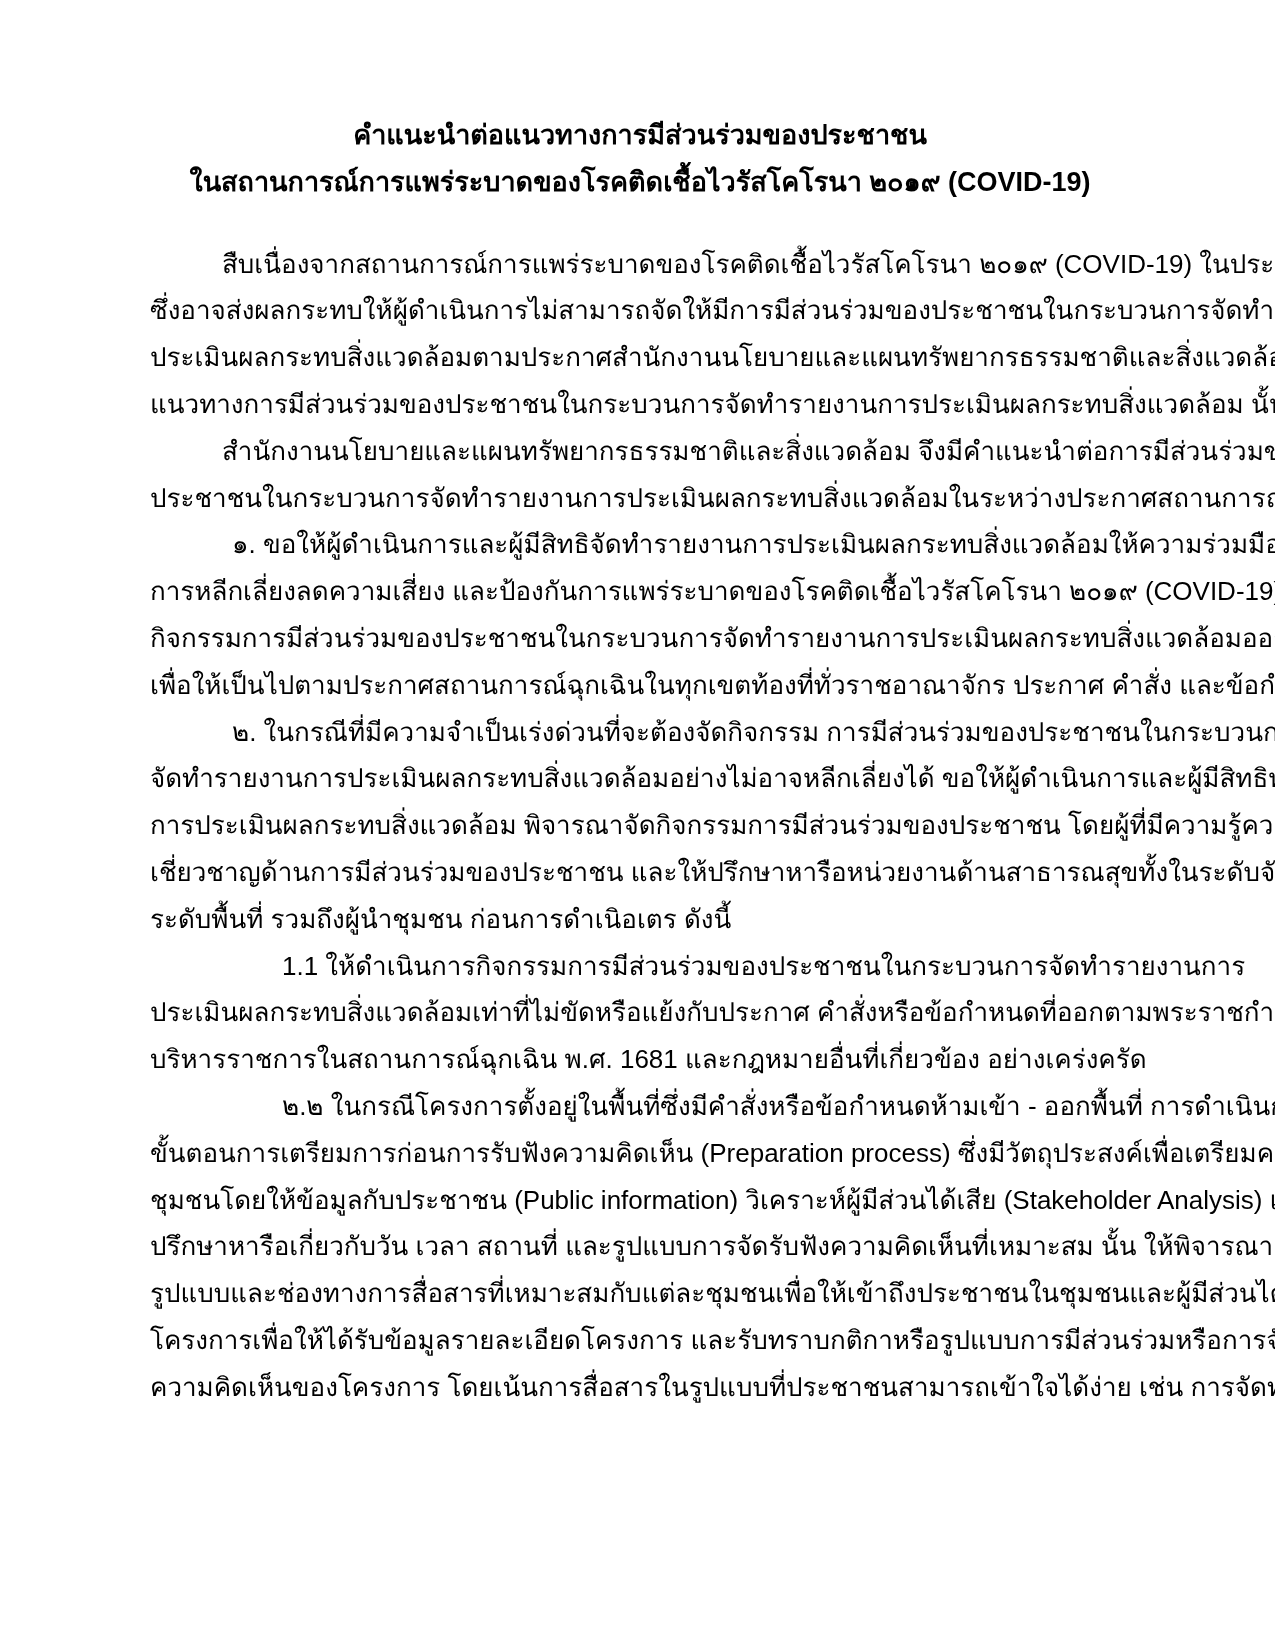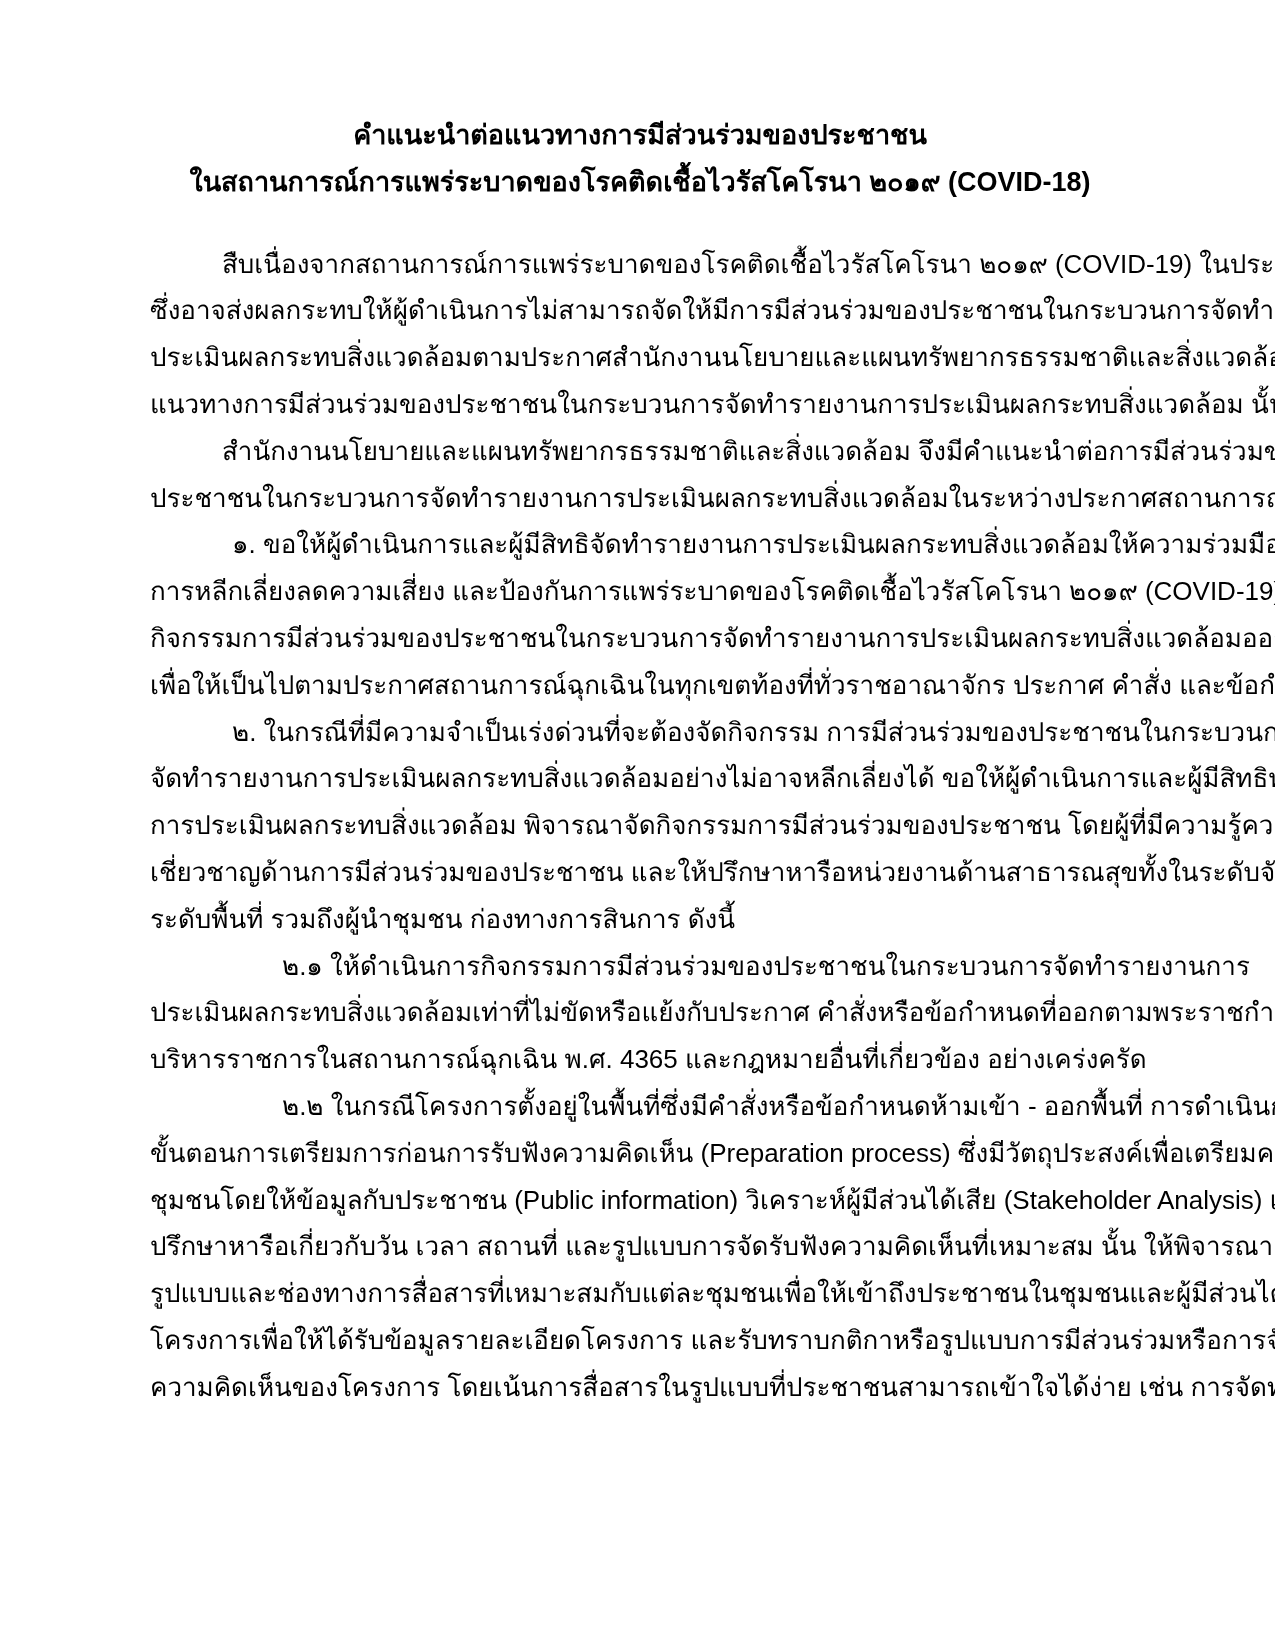--- a/index.html
+++ b/index.html
@@ -40,21 +40,21 @@
   .indent-p     { padding-left: 72px; }
   .indent-item1 { padding-left: 82px; }
   .indent-item2 { padding-left: 132px; }
 </style>
 </head>
 <body>
 
 <div class="page">
   <header class="title-block">
     <div class="title-line">คำแนะนำต่อแนวทางการมีส่วนร่วมของประชาชน</div>
-    <div class="title-line">ในสถานการณ์การแพร่ระบาดของโรคติดเชื้อไวรัสโคโรนา ๒๐๑๙ (COVID-18)</div>
+    <div class="title-line">ในสถานการณ์การแพร่ระบาดของโรคติดเชื้อไวรัสโคโรนา ๒๐๑๙ (COVID-19)</div>
   </header>
   <main class="doc-body" id="doc-body">
       <div class="para">
         <div class="line indent-p">สืบเนื่องจากสถานการณ์การแพร่ระบาดของโรคติดเชื้อไวรัสโคโรนา ๒๐๑๙ (COVID-19) ในประเทศไทย</div>
         <div class="line">ซึ่งอาจส่งผลกระทบให้ผู้ดำเนินการไม่สามารถจัดให้มีการมีส่วนร่วมของประชาชนในกระบวนการจัดทำรายงานการ</div>
         <div class="line">ประเมินผลกระทบสิ่งแวดล้อมตามประกาศสำนักงานนโยบายและแผนทรัพยากรธรรมชาติและสิ่งแวดล้อม เรื่อง</div>
         <div class="line">แนวทางการมีส่วนร่วมของประชาชนในกระบวนการจัดทำรายงานการประเมินผลกระทบสิ่งแวดล้อม นั้น</div>
       </div>
       <div class="para">
         <div class="line indent-p">สำนักงานนโยบายและแผนทรัพยากรธรรมชาติและสิ่งแวดล้อม จึงมีคำแนะนำต่อการมีส่วนร่วมของ</div>
@@ -64,26 +64,26 @@
         <div class="line indent-item1">๑. ขอให้ผู้ดำเนินการและผู้มีสิทธิจัดทำรายงานการประเมินผลกระทบสิ่งแวดล้อมให้ความร่วมมือใน</div>
         <div class="line">การหลีกเลี่ยงลดความเสี่ยง และป้องกันการแพร่ระบาดของโรคติดเชื้อไวรัสโคโรนา ๒๐๑๙ (COVID-19) โดยเลื่อน</div>
         <div class="line">กิจกรรมการมีส่วนร่วมของประชาชนในกระบวนการจัดทำรายงานการประเมินผลกระทบสิ่งแวดล้อมออกไปก่อน</div>
         <div class="line">เพื่อให้เป็นไปตามประกาศสถานการณ์ฉุกเฉินในทุกเขตท้องที่ทั่วราชอาณาจักร ประกาศ คำสั่ง และข้อกำหนดใน</div>
       </div>
       <div class="para">
         <div class="line indent-item1">๒. ในกรณีที่มีความจำเป็นเร่งด่วนที่จะต้องจัดกิจกรรม การมีส่วนร่วมของประชาชนในกระบวนการ</div>
         <div class="line">จัดทำรายงานการประเมินผลกระทบสิ่งแวดล้อมอย่างไม่อาจหลีกเลี่ยงได้ ขอให้ผู้ดำเนินการและผู้มีสิทธิทำรายงาน</div>
         <div class="line">การประเมินผลกระทบสิ่งแวดล้อม พิจารณาจัดกิจกรรมการมีส่วนร่วมของประชาชน โดยผู้ที่มีความรู้ความ</div>
         <div class="line">เชี่ยวชาญด้านการมีส่วนร่วมของประชาชน และให้ปรึกษาหารือหน่วยงานด้านสาธารณสุขทั้งในระดับจังหวัดและ</div>
-        <div class="line">ระดับพื้นที่ รวมถึงผู้นำชุมชน ก่องทางการสินการ ดังนี้</div>
+        <div class="line">ระดับพื้นที่ รวมถึงผู้นำชุมชน ก่อนการดำเนิอเตร ดังนี้</div>
       </div>
       <div class="para">
-        <div class="line indent-item2">๒.๑ ให้ดำเนินการกิจกรรมการมีส่วนร่วมของประชาชนในกระบวนการจัดทำรายงานการ</div>
+        <div class="line indent-item2">1.1 ให้ดำเนินการกิจกรรมการมีส่วนร่วมของประชาชนในกระบวนการจัดทำรายงานการ</div>
         <div class="line">ประเมินผลกระทบสิ่งแวดล้อมเท่าที่ไม่ขัดหรือแย้งกับประกาศ คำสั่งหรือข้อกำหนดที่ออกตามพระราชกำหนดการ</div>
-        <div class="line">บริหารราชการในสถานการณ์ฉุกเฉิน พ.ศ. 4365 และกฎหมายอื่นที่เกี่ยวข้อง อย่างเคร่งครัด</div>
+        <div class="line">บริหารราชการในสถานการณ์ฉุกเฉิน พ.ศ. 1681 และกฎหมายอื่นที่เกี่ยวข้อง อย่างเคร่งครัด</div>
       </div>
       <div class="para">
         <div class="line indent-item2">๒.๒ ในกรณีโครงการตั้งอยู่ในพื้นที่ซึ่งมีคำสั่งหรือข้อกำหนดห้ามเข้า - ออกพื้นที่ การดำเนินการใน</div>
         <div class="line">ขั้นตอนการเตรียมการก่อนการรับฟังความคิดเห็น (Preparation process) ซึ่งมีวัตถุประสงค์เพื่อเตรียมความพร้อมของ</div>
         <div class="line">ชุมชนโดยให้ข้อมูลกับประชาชน (Public information) วิเคราะห์ผู้มีส่วนได้เสีย (Stakeholder Analysis) และ</div>
         <div class="line">ปรึกษาหารือเกี่ยวกับวัน เวลา สถานที่ และรูปแบบการจัดรับฟังความคิดเห็นที่เหมาะสม นั้น ให้พิจารณาเลือกใช้</div>
         <div class="line">รูปแบบและช่องทางการสื่อสารที่เหมาะสมกับแต่ละชุมชนเพื่อให้เข้าถึงประชาชนในชุมชนและผู้มีส่วนได้เสียของ</div>
         <div class="line">โครงการเพื่อให้ได้รับข้อมูลรายละเอียดโครงการ และรับทราบกติกาหรือรูปแบบการมีส่วนร่วมหรือการจัดรับฟัง</div>
         <div class="line">ความคิดเห็นของโครงการ โดยเน้นการสื่อสารในรูปแบบที่ประชาชนสามารถเข้าใจได้ง่าย เช่น การจัดทำเป็น</div>
       </div>

